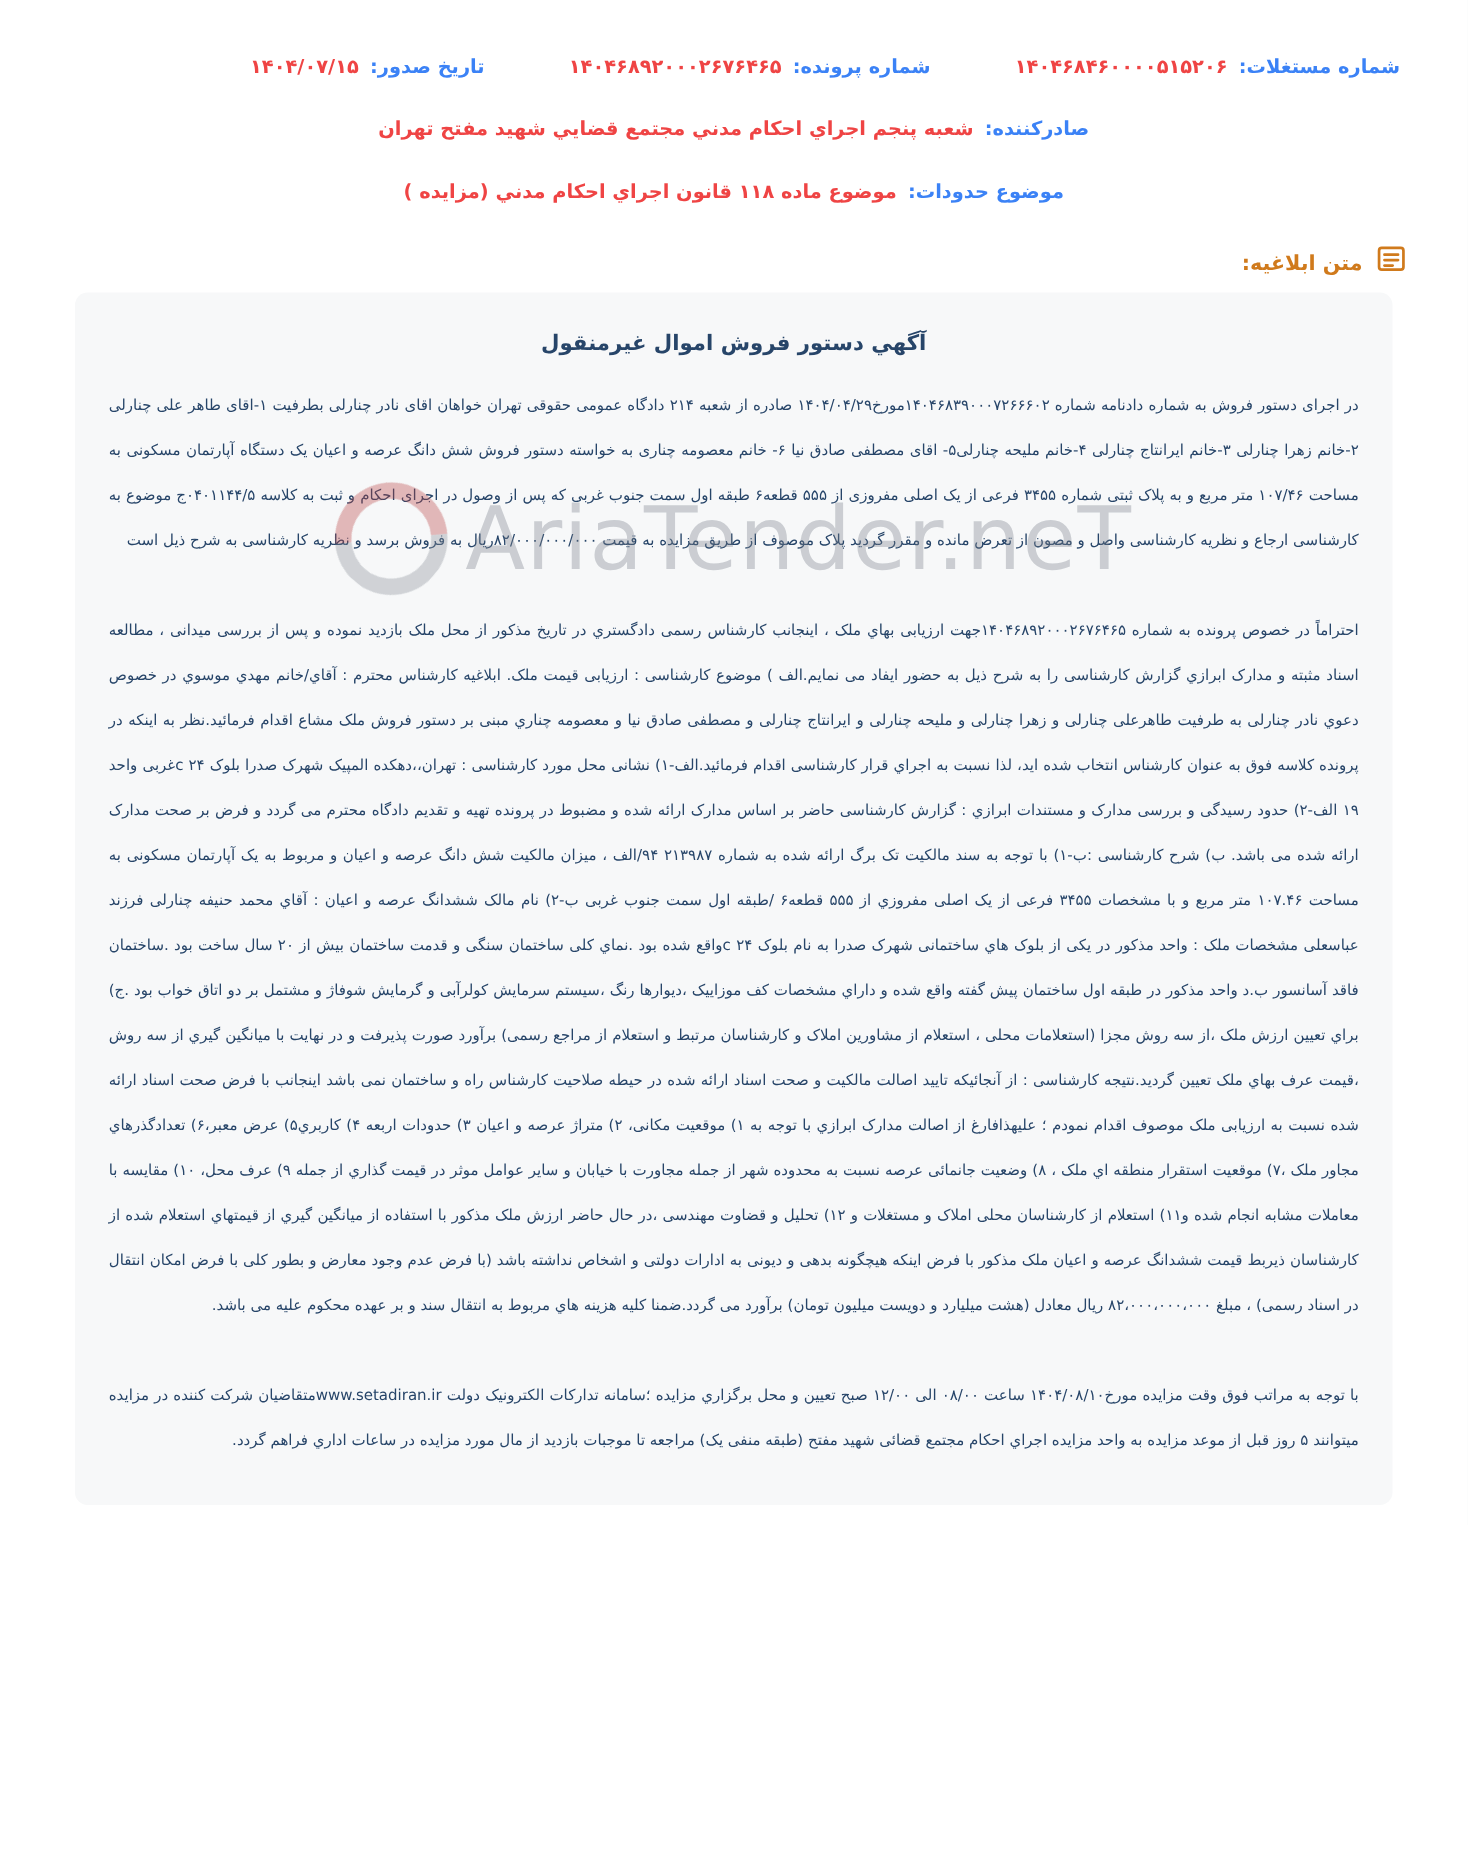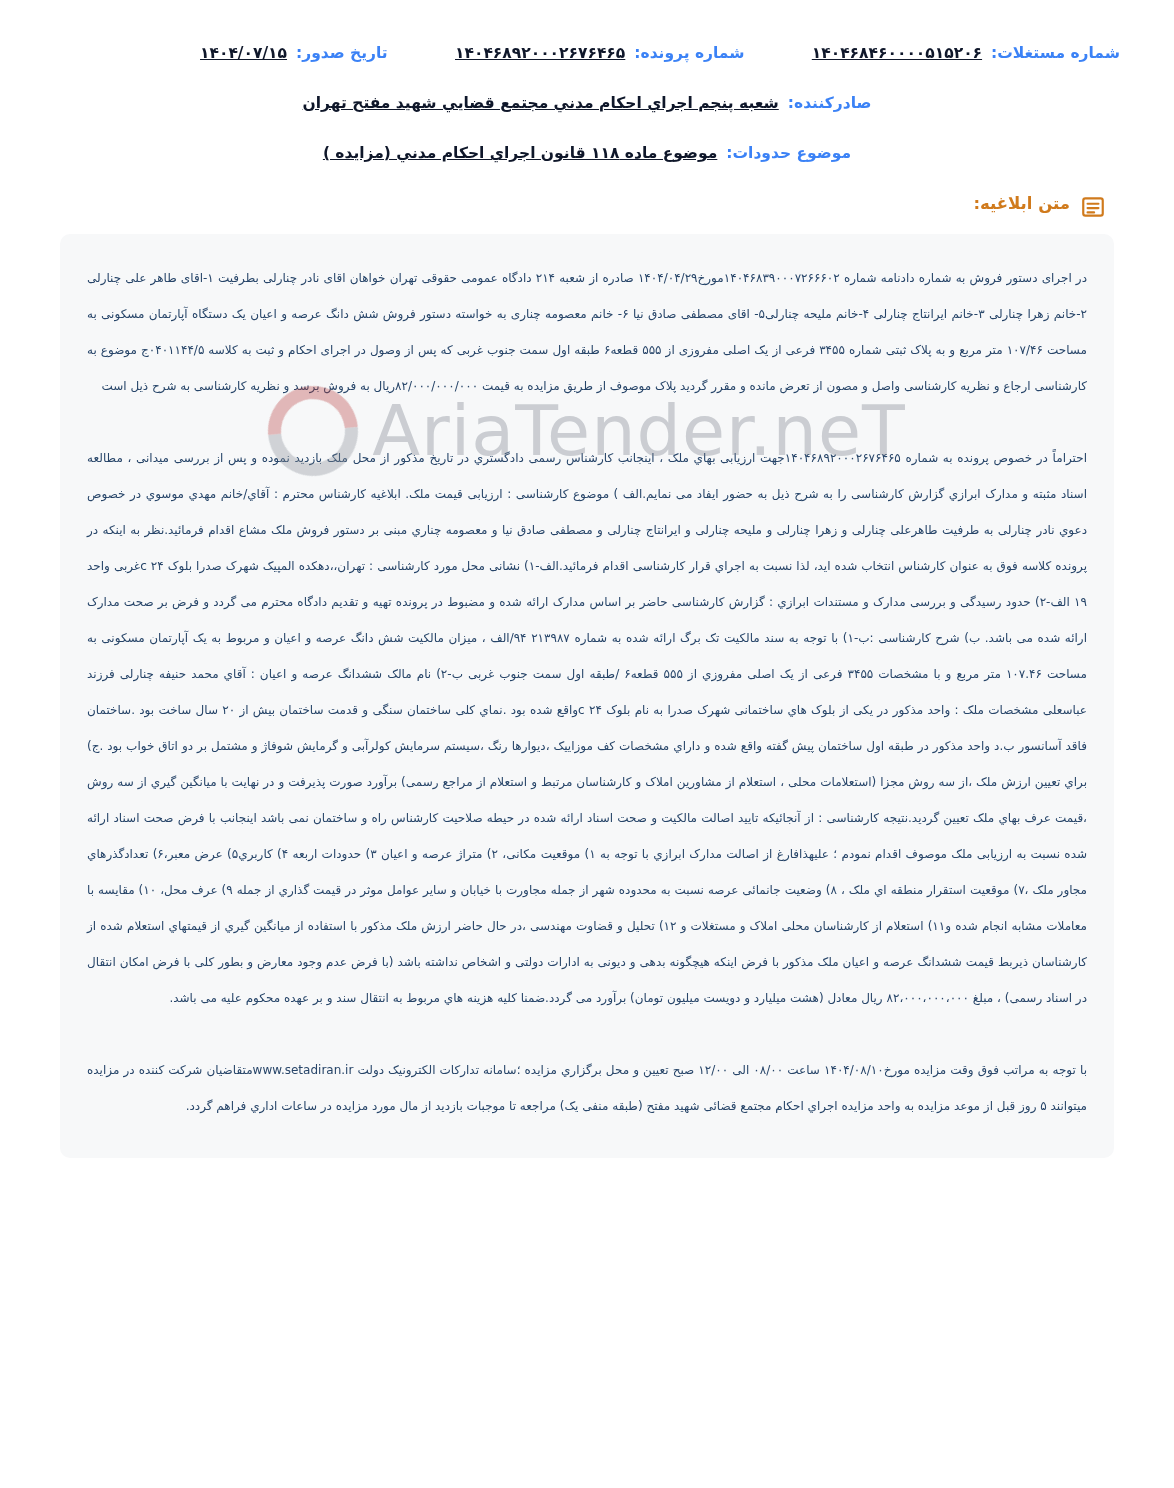--- a/index.html
+++ b/index.html
@@ -19,35 +19,35 @@
   .meta-row {
     display:flex;
     justify-content:space-between;
     align-items:center;
     padding:0 54px 0 200px;
     font-size:15.5px;
     font-weight:700;
   }
   .meta-item { display:inline-flex; gap:9px; white-space:nowrap; }
   .meta-label { color:#3b82f6; }
-  .meta-value { color:#0f172a;text-decoration:underline; }
+  .meta-value { color:#ef4444; }
   .meta-center {
     display:flex;
     justify-content:center;
     gap:9px;
     margin-top:32px;
     font-size:15.5px;
     font-weight:700;
   }
   .body-label-row {
     display:flex;
     justify-content:flex-start;
-    align-items:flex-start;
+    align-items:flex-end;
     gap:10px;
-    padding:0 68px;
+    padding:0 48px;
     margin-top:32px;
     color:#d07a1c;
     font-size:16.5px;
     font-weight:700;
   }
   .card {
     position:relative;
     margin:14px auto 40px auto;
     width:1054px;
     background:#f7f8f9;
@@ -142,18 +142,19 @@
       </svg>
     </span>
     <span>متن ابلاغیه:</span>
   </div>
 
   <div class="card">
     <div class="watermark">
       <span class="wm-logo"></span>
       <span class="wm-text">AriaTender.neT</span>
     </div>
+    <div class="card-title">آگهي دستور فروش اموال غیرمنقول</div>
     <p>در اجرای دستور فروش به شماره دادنامه شماره ۱۴۰۴۶۸۳۹۰۰۰۷۲۶۶۶۰۲مورخ۱۴۰۴/۰۴/۲۹ صادره از شعبه ۲۱۴ دادگاه عمومی حقوقی تهران خواهان اقای نادر چنارلی بطرفیت ۱-اقای طاهر علی چنارلی ۲-خانم زهرا چنارلی ۳-خانم ایرانتاج چنارلی ۴-خانم ملیحه چنارلی۵- اقای مصطفی صادق نیا ۶- خانم معصومه چناری به خواسته دستور فروش شش دانگ عرصه و اعیان یک دستگاه آپارتمان مسکونی به مساحت ۱۰۷/۴۶ متر مربع و به پلاک ثبتی شماره ۳۴۵۵ فرعی از یک اصلی مفروزی از ۵۵۵ قطعه۶ طبقه اول سمت جنوب غربی که پس از وصول در اجرای احکام و ثبت به کلاسه ۰۴۰۱۱۴۴/۵ج موضوع به کارشناسی ارجاع و نظریه کارشناسی واصل و مصون از تعرض مانده و مقرر گردید پلاک موصوف از طریق مزایده به قیمت ۸۲/۰۰۰/۰۰۰/۰۰۰ریال به فروش برسد و نظریه کارشناسی به شرح ذیل است</p>
     <p>احتراماً در خصوص پرونده به شماره ۱۴۰۴۶۸۹۲۰۰۰۲۶۷۶۴۶۵جهت ارزیابی بهاي ملک ، اینجانب کارشناس رسمی دادگستري در تاریخ مذکور از محل ملک بازدید نموده و پس از بررسی میدانی ، مطالعه اسناد مثبته و مدارک ابرازي گزارش کارشناسی را به شرح ذیل به حضور ایفاد می نمایم.الف ) موضوع کارشناسی : ارزیابی قیمت ملک. ابلاغیه کارشناس محترم : آقاي/خانم مهدي موسوي در خصوص دعوي نادر چنارلی به طرفیت طاهرعلی چنارلی و زهرا چنارلی و ملیحه چنارلی و ایرانتاج چنارلی و مصطفی صادق نیا و معصومه چناري مبنی بر دستور فروش ملک مشاع اقدام فرمائید.نظر به اینکه در پرونده کلاسه فوق به عنوان کارشناس انتخاب شده اید، لذا نسبت به اجراي قرار کارشناسی اقدام فرمائید.الف-۱) نشانی محل مورد کارشناسی : تهران،،دهکده المپیک شهرک صدرا بلوک ۲۴ cغربی واحد ۱۹ الف-۲) حدود رسیدگی و بررسی مدارک و مستندات ابرازي : گزارش کارشناسی حاضر بر اساس مدارک ارائه شده و مضبوط در پرونده تهیه و تقدیم دادگاه محترم می گردد و فرض بر صحت مدارک ارائه شده می باشد. ب) شرح کارشناسی :ب-۱) با توجه به سند مالکیت تک برگ ارائه شده به شماره ۲۱۳۹۸۷ ۹۴/الف ، میزان مالکیت شش دانگ عرصه و اعیان و مربوط به یک آپارتمان مسکونی به مساحت ۱۰۷.۴۶ متر مربع و با مشخصات ۳۴۵۵ فرعی از یک اصلی مفروزي از ۵۵۵ قطعه۶ /طبقه اول سمت جنوب غربی ب-۲) نام مالک ششدانگ عرصه و اعیان : آقاي محمد حنیفه چنارلی فرزند عباسعلی مشخصات ملک : واحد مذکور در یکی از بلوک هاي ساختمانی شهرک صدرا به نام بلوک ۲۴ cواقع شده بود .نماي کلی ساختمان سنگی و قدمت ساختمان بیش از ۲۰ سال ساخت بود .ساختمان فاقد آسانسور ب.د واحد مذکور در طبقه اول ساختمان پیش گفته واقع شده و داراي مشخصات کف موزاییک ،دیوارها رنگ ،سیستم سرمایش کولرآبی و گرمایش شوفاژ و مشتمل بر دو اتاق خواب بود .ج) براي تعیین ارزش ملک ،از سه روش مجزا (استعلامات محلی ، استعلام از مشاورین املاک و کارشناسان مرتبط و استعلام از مراجع رسمی) برآورد صورت پذیرفت و در نهایت با میانگین گیري از سه روش ،قیمت عرف بهاي ملک تعیین گردید.نتیجه کارشناسی : از آنجائیکه تایید اصالت مالکیت و صحت اسناد ارائه شده در حیطه صلاحیت کارشناس راه و ساختمان نمی باشد اینجانب با فرض صحت اسناد ارائه شده نسبت به ارزیابی ملک موصوف اقدام نمودم ؛ علیهذافارغ از اصالت مدارک ابرازي با توجه به ۱) موقعیت مکانی، ۲) متراژ عرصه و اعیان ۳) حدودات اربعه ۴) کاربري۵) عرض معبر،۶) تعدادگذرهاي مجاور ملک ،۷) موقعیت استقرار منطقه اي ملک ، ۸) وضعیت جانمائی عرصه نسبت به محدوده شهر از جمله مجاورت با خیابان و سایر عوامل موثر در قیمت گذاري از جمله ۹) عرف محل، ۱۰) مقایسه با معاملات مشابه انجام شده و۱۱) استعلام از کارشناسان محلی املاک و مستغلات و ۱۲) تحلیل و قضاوت مهندسی ،در حال حاضر ارزش ملک مذکور با استفاده از میانگین گیري از قیمتهاي استعلام شده از کارشناسان ذیربط قیمت ششدانگ عرصه و اعیان ملک مذکور با فرض اینکه هیچگونه بدهی و دیونی به ادارات دولتی و اشخاص نداشته باشد (با فرض عدم وجود معارض و بطور کلی با فرض امکان انتقال در اسناد رسمی) ، مبلغ ۸۲،۰۰۰،۰۰۰،۰۰۰ ریال معادل (هشت میلیارد و دویست میلیون تومان) برآورد می گردد.ضمنا کلیه هزینه هاي مربوط به انتقال سند و بر عهده محکوم علیه می باشد.</p>
     <p>با توجه به مراتب فوق وقت مزایده مورخ۱۴۰۴/۰۸/۱۰ ساعت ۰۸/۰۰ الی ۱۲/۰۰ صبح تعیین و محل برگزاري مزایده ؛سامانه تدارکات الکترونیک دولت www.setadiran.irمتقاضیان شرکت کننده در مزایده میتوانند ۵ روز قبل از موعد مزایده به واحد مزایده اجراي احکام مجتمع قضائی شهید مفتح (طبقه منفی یک) مراجعه تا موجبات بازدید از مال مورد مزایده در ساعات اداري فراهم گردد.</p>
   </div>
 
 </div>
 
 </body></html>

